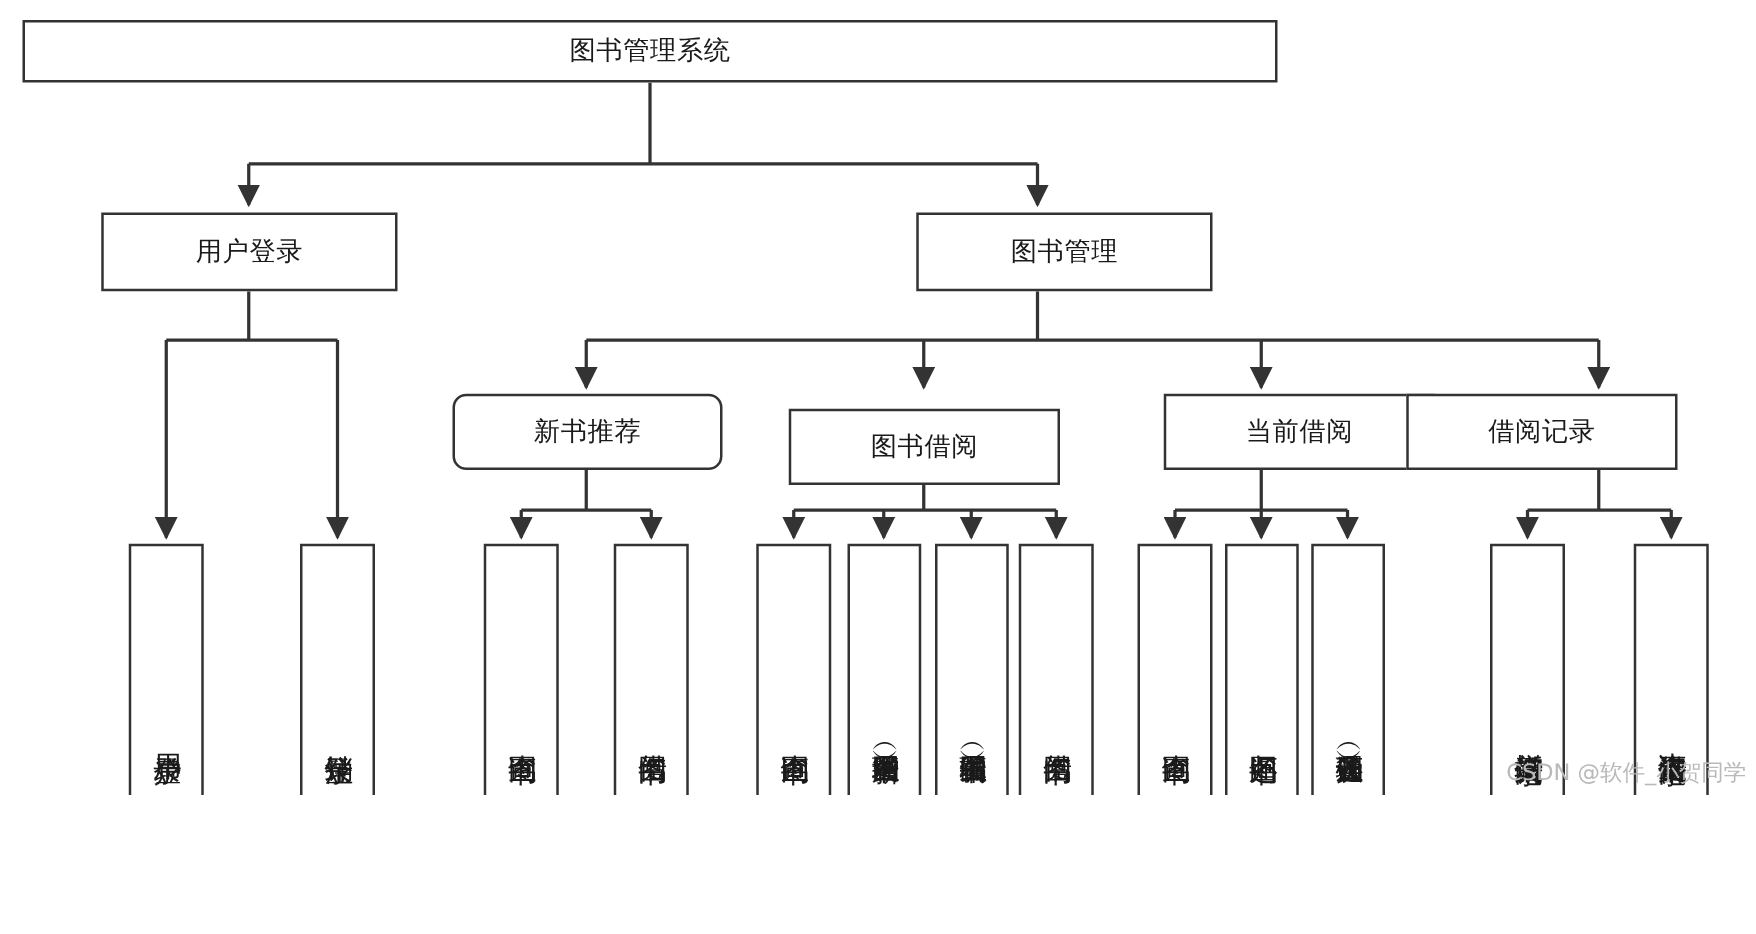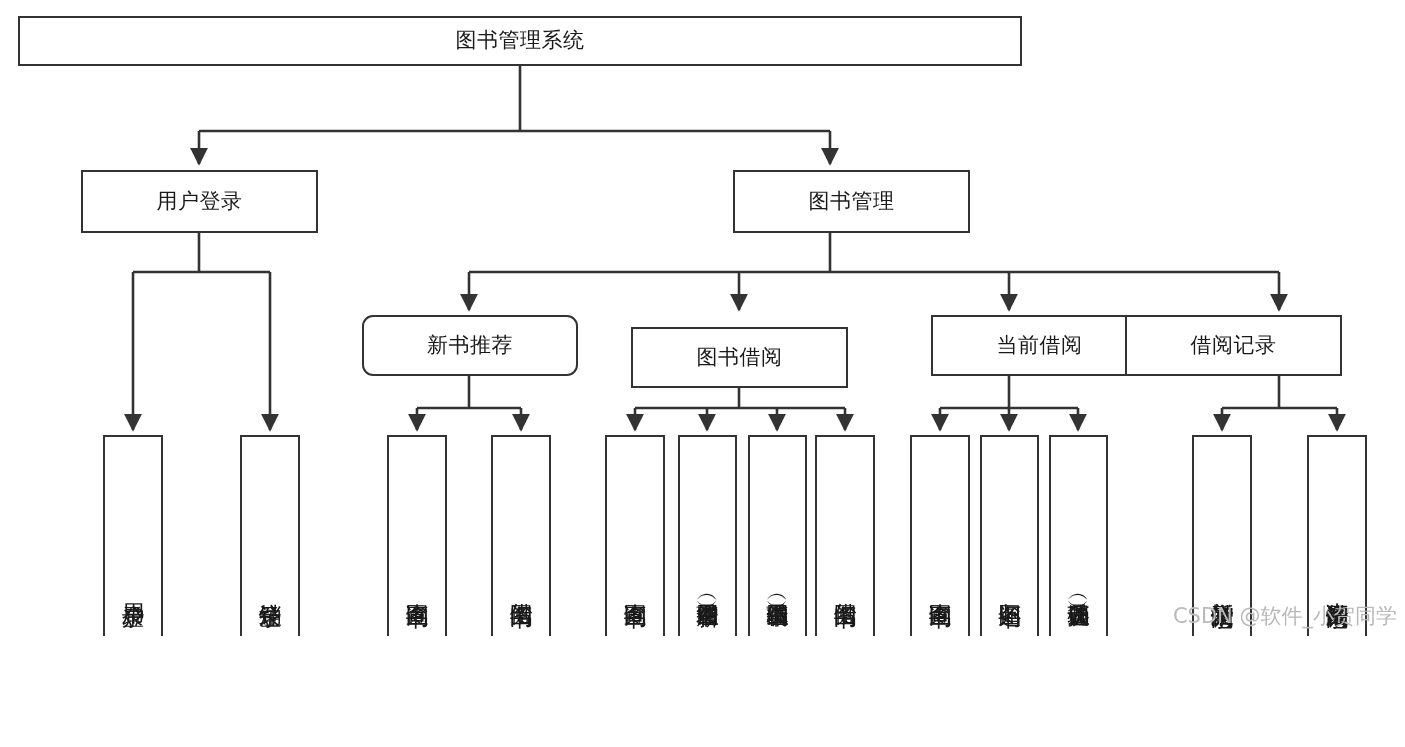--- a/index.html
+++ b/index.html
@@ -62,21 +62,21 @@
     justify-content: center;
   }
   .v-node.tall .node-label {
     font-size: 22px;
     letter-spacing: 0px;
   }
   #watermark {
     position: absolute;
     right: 8px;
     bottom: 6px;
-    font-size: 21px;
+    font-size: 18px;
     color: #b9b9b9;
     white-space: nowrap;
     font-family: "DejaVu Sans", "Liberation Sans", sans-serif;
   }
 </style>
 </head>
 <body>
 
 <div id="canvas">
 

